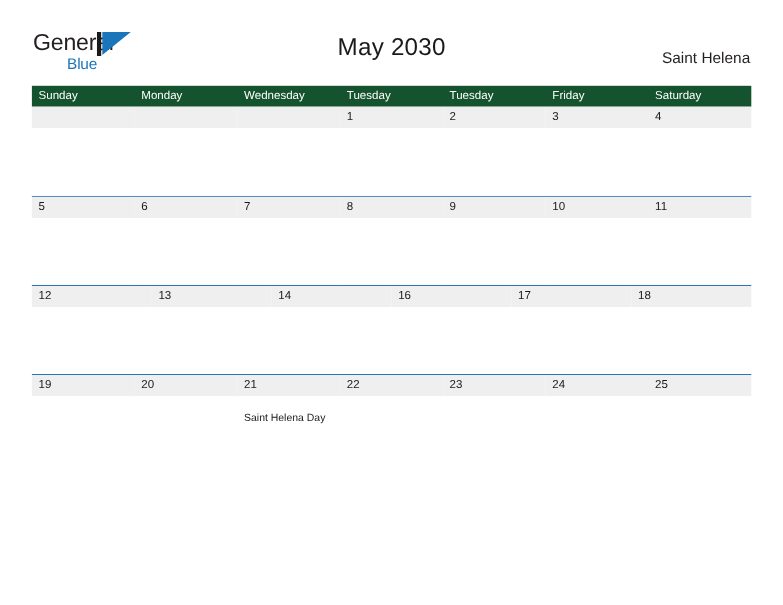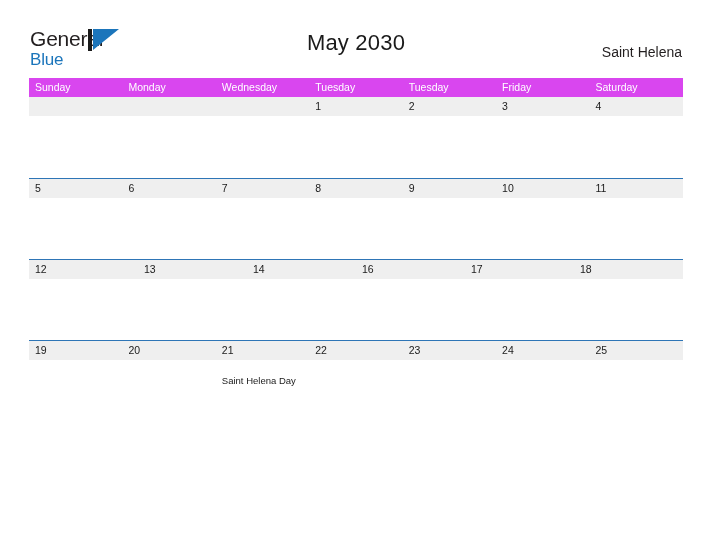--- a/index.html
+++ b/index.html
@@ -47,22 +47,23 @@
   .brand-flag {
     position: absolute;
     left: 58px;
     top: 1px;
     width: 31px;
     height: 22px;
     display: inline-block;
   }
   .brand-row2 {
     display: block;
+    margin-left: 31px;
     margin-top: 1px;
-    font-size: 17px;
+    font-size: 14px;
     color: #1b75bb;
     letter-spacing: -0.2px;
   }
 
   .calendar-title {
     position: absolute;
     left: 0;
     right: 0;
     top: 30px;
     text-align: center;
@@ -83,21 +84,21 @@
   
   .calendar {
     position: absolute;
     left: 29px;
     top: 78px;
     width: 654px;
   }
 
   .weekday-row {
     display: flex;
-    background: #d946ef;
+    background: #14532d;
     height: 19px;
   }
   .weekday-cell {
     flex: 1 1 0;
     color: #ffffff;
     font-size: 10.5px;
     line-height: 19px;
     padding-left: 6px;
     box-sizing: border-box;
     white-space: nowrap;

